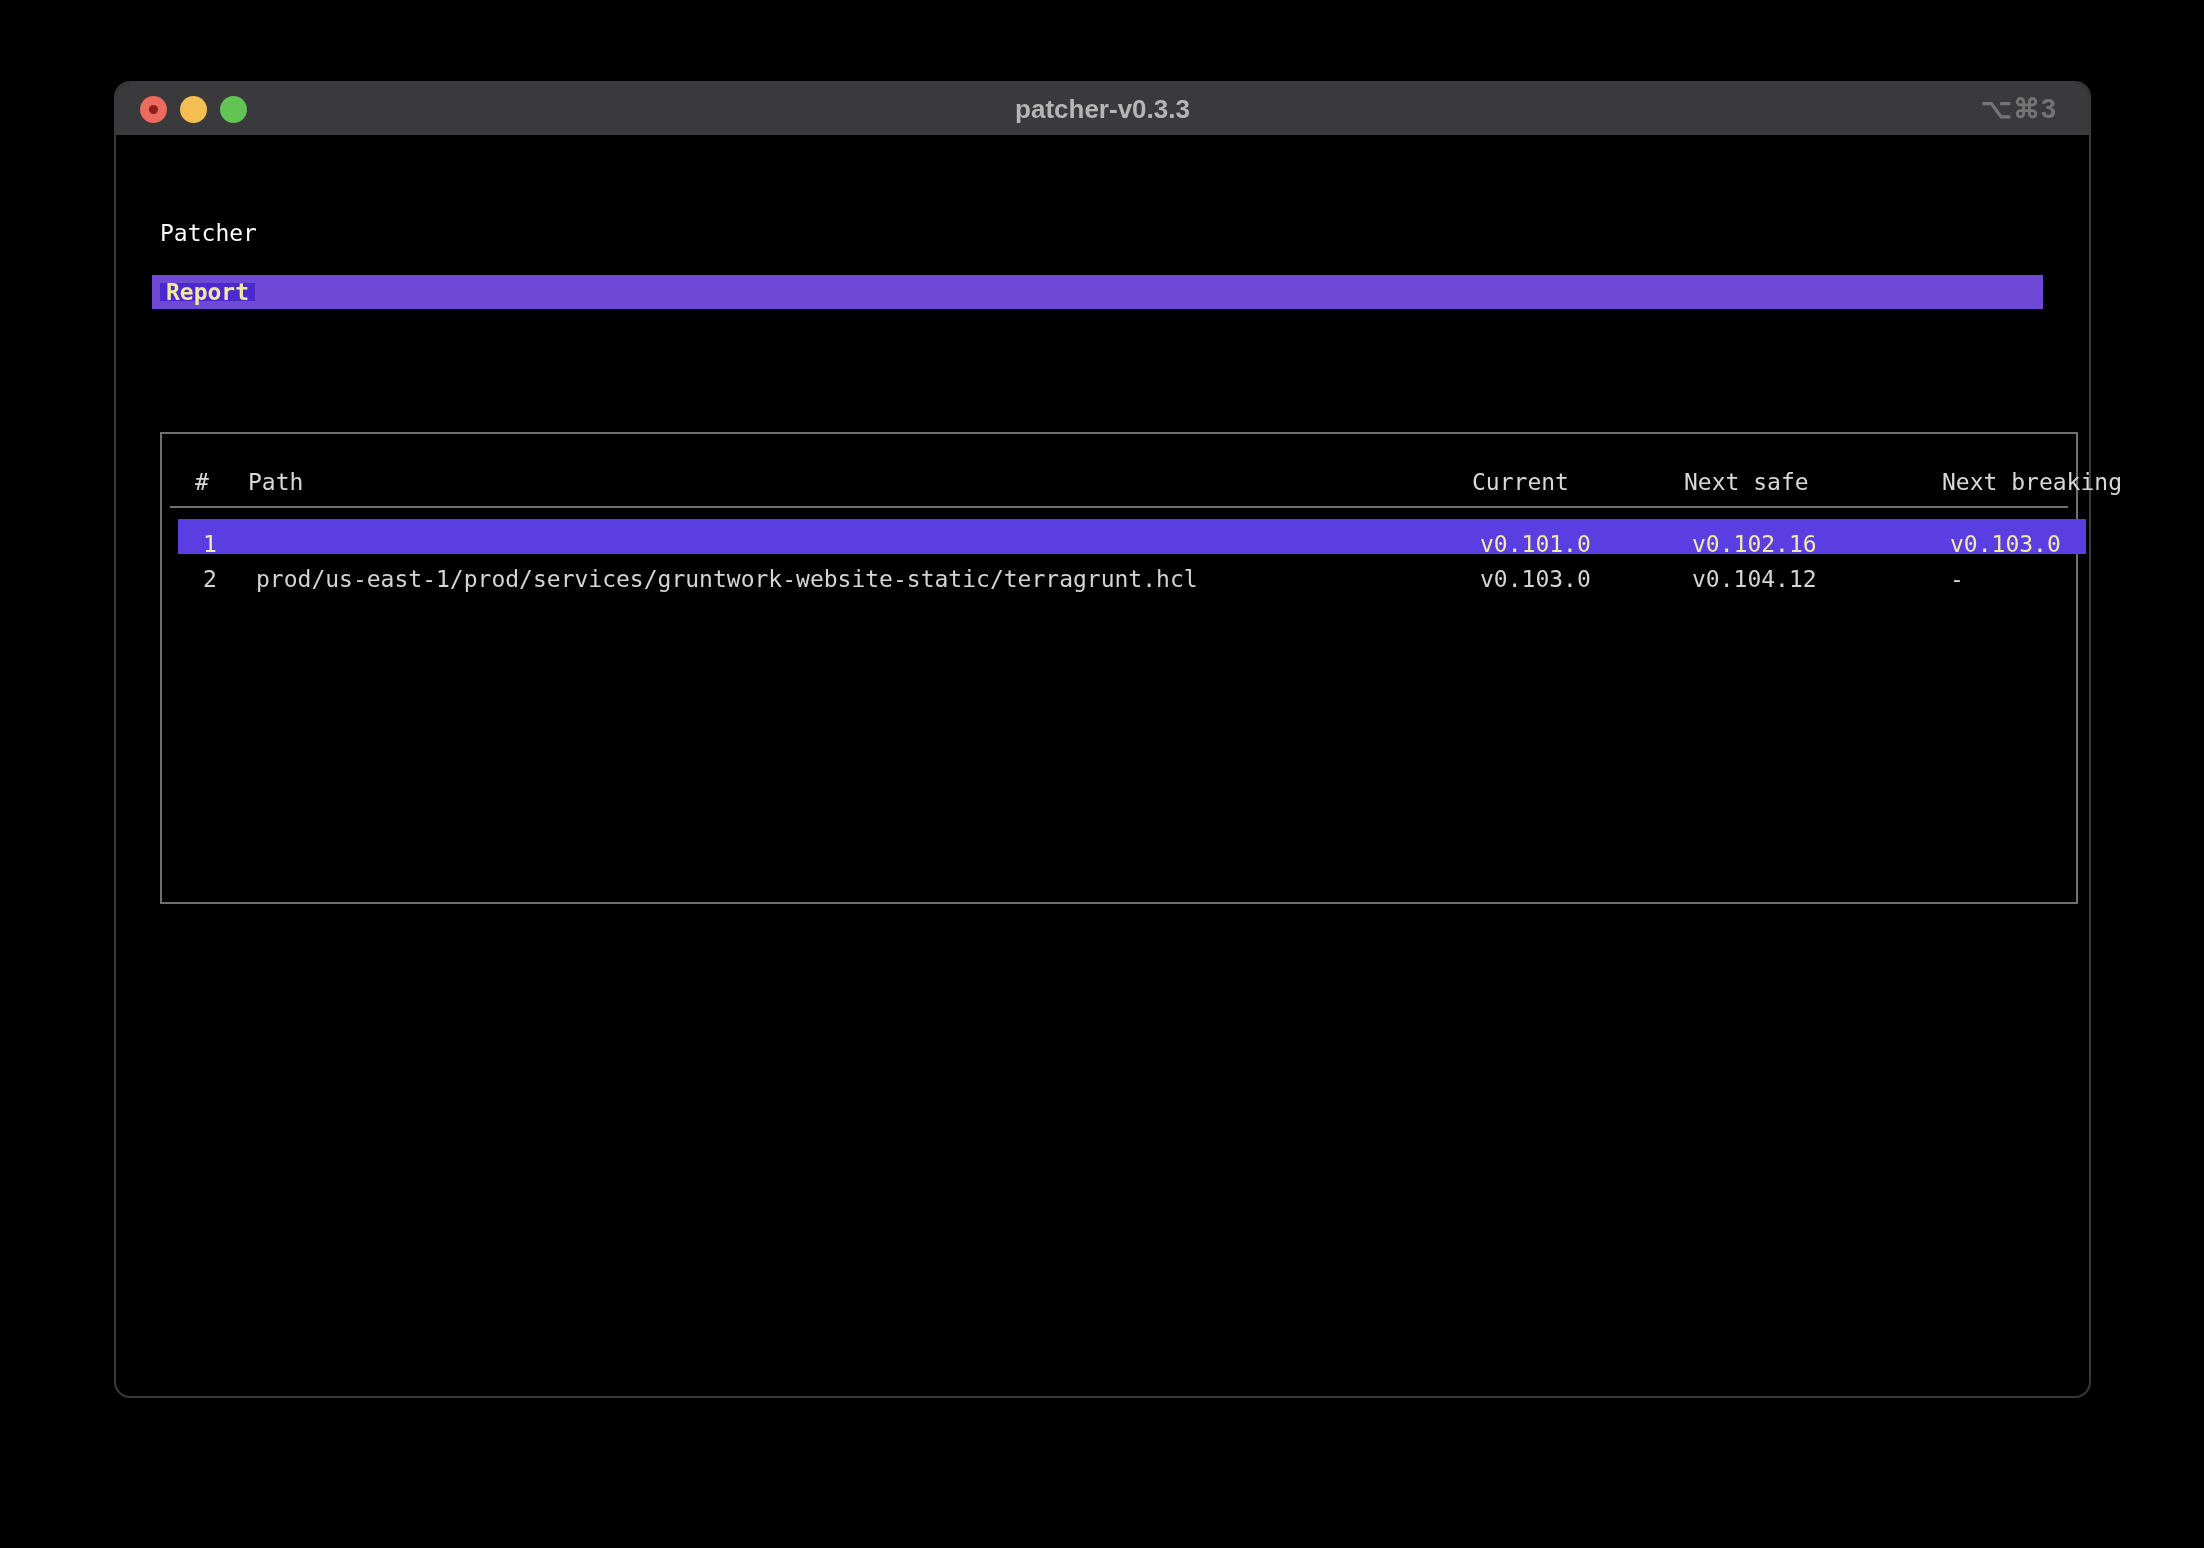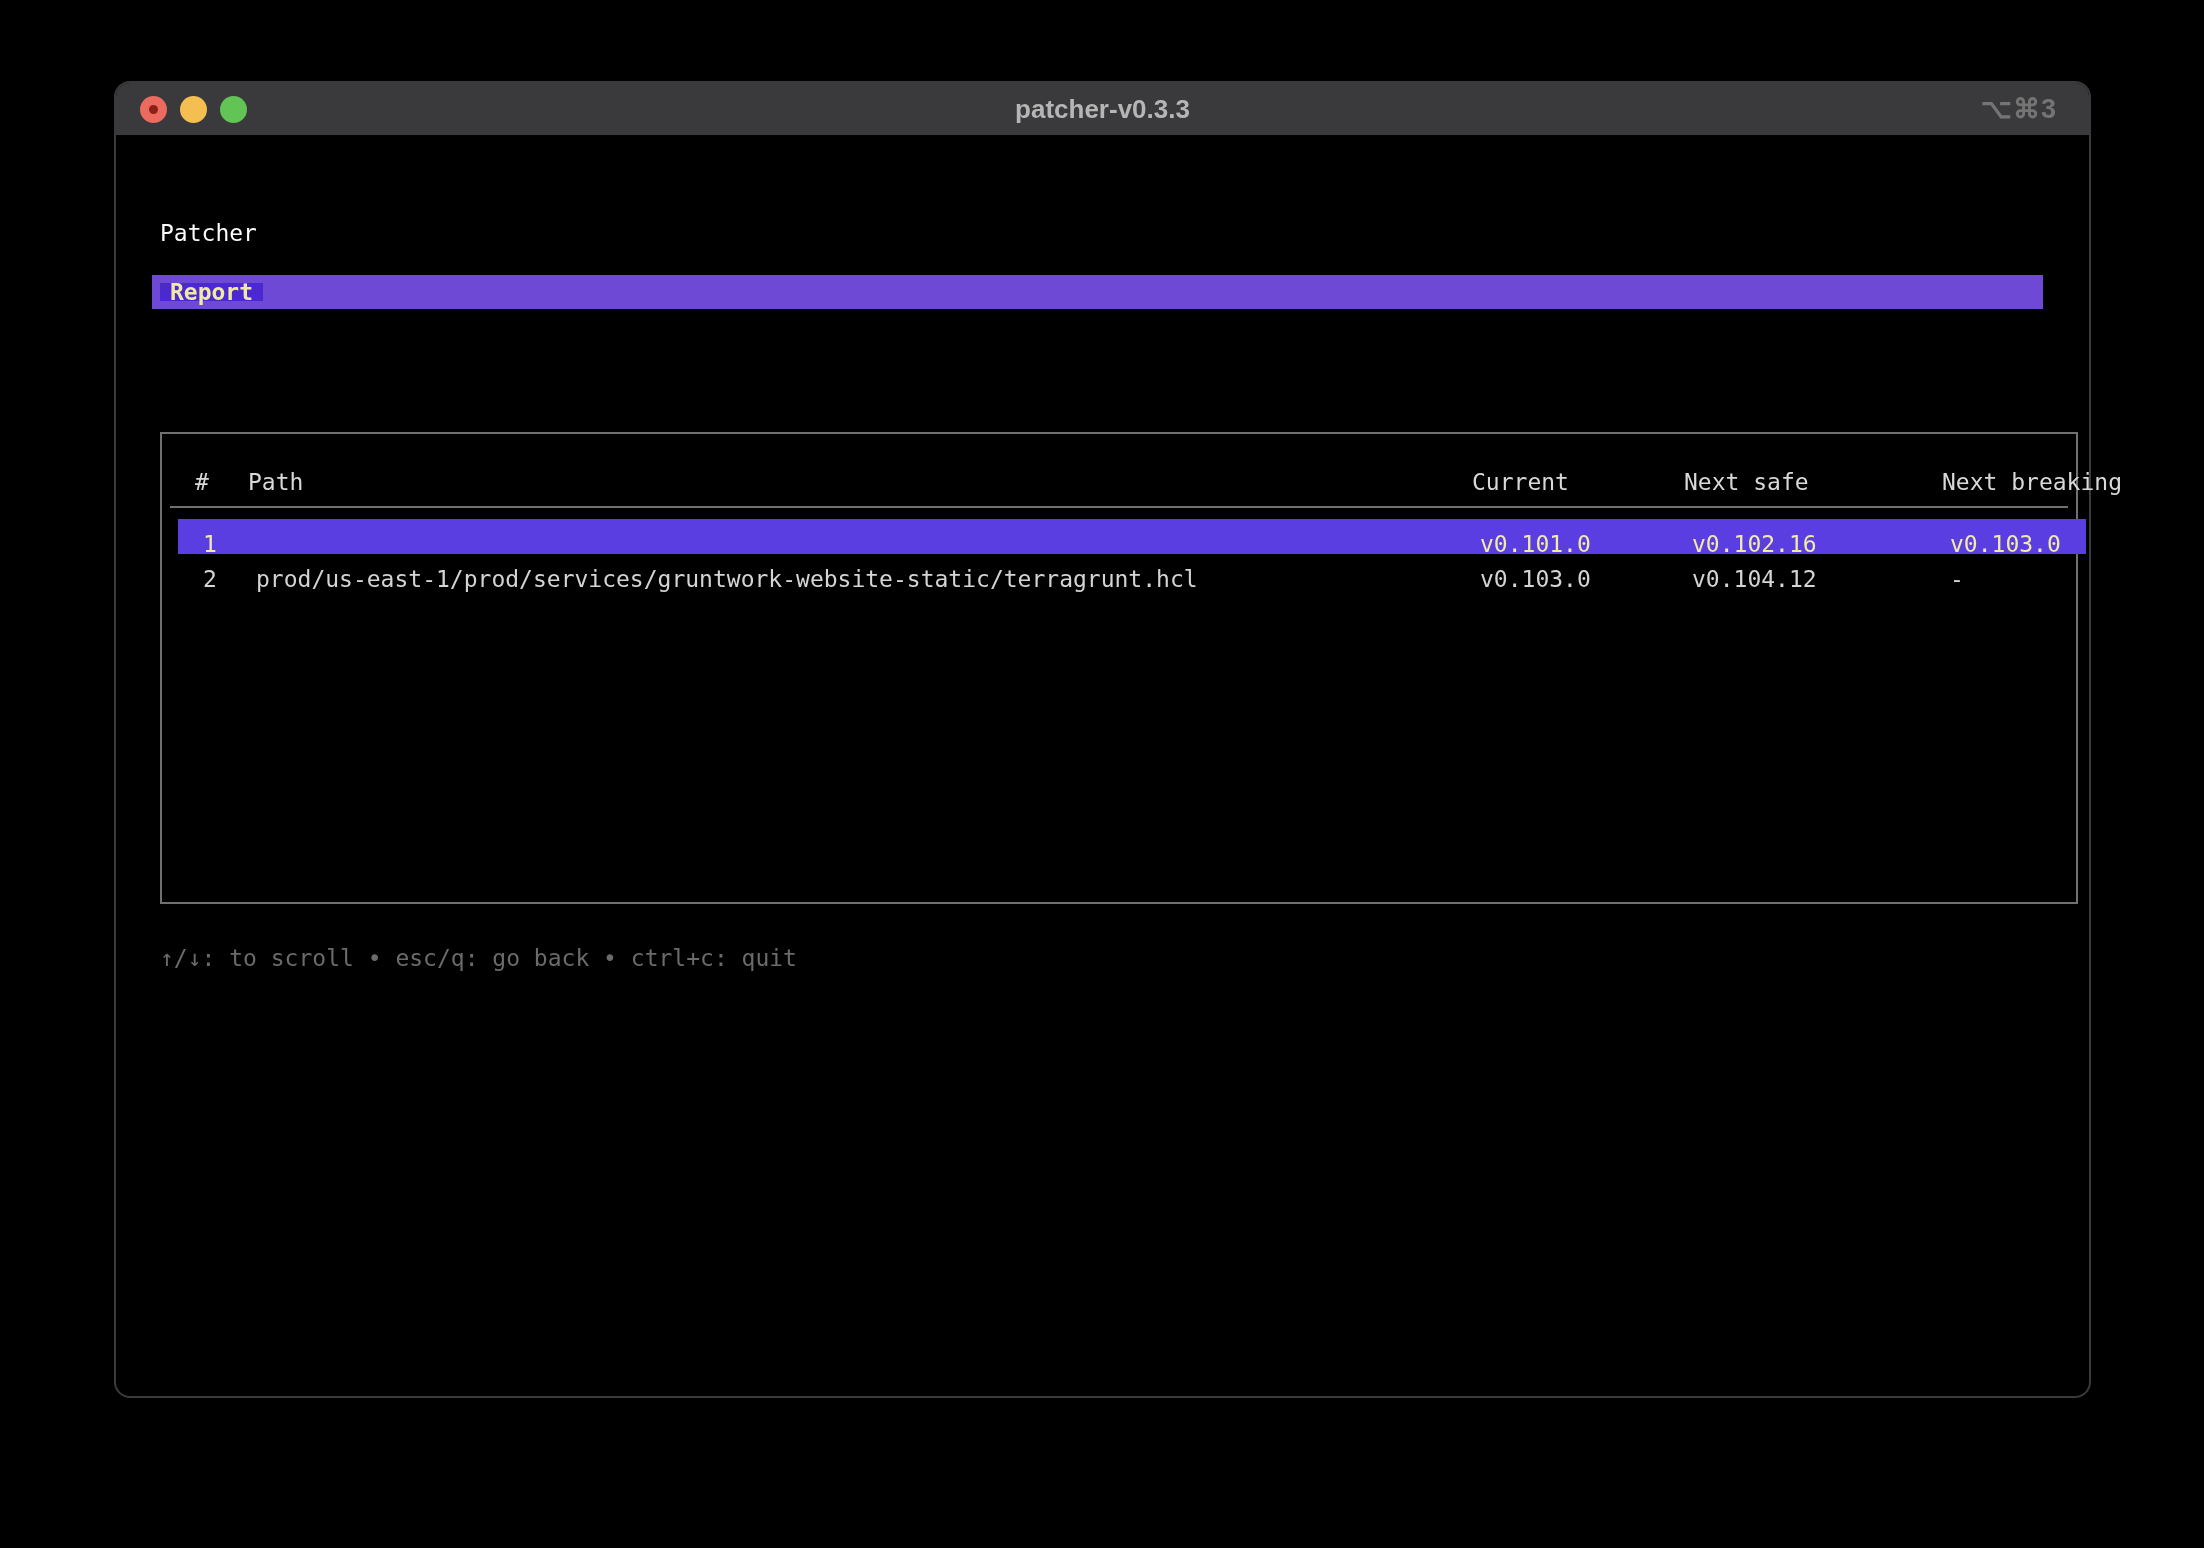--- a/index.html
+++ b/index.html
@@ -38,21 +38,21 @@
     position:absolute; left:0; top:52px; right:0; bottom:0;
     font-size:23px; line-height:34px; color:#d6d6d6;
   }
   .heading { position:absolute; left:36px; top:73px; font-weight:normal; color:#fafafa; }
 
   .tabbar {
     position:absolute; left:36px; top:140px; width:1891px; height:34px;
     background:#6e49d6; display:flex; align-items:stretch;
   }
   .tab {
-    width:103px; background:#4b28d0; color:#f0e9a2; font-weight:bold;
+    width:95px; background:#4b28d0; color:#f0e9a2; font-weight:bold;
     display:flex; align-items:center; justify-content:center;
   }
 
   .intro { position:absolute; left:36px; top:212px; color:#d6d6d6; }
 
   .table {
     position:absolute; left:44px; top:297px; width:1918px; height:472px;
     border:2px solid #707070;
   }
   .thead { position:relative; height:66px; border-bottom:2px solid #707070; }
@@ -115,16 +115,15 @@
           <span class="cell col-num">2</span>
           <span class="cell col-path">prod/us-east-1/prod/services/gruntwork-website-static/terragrunt.hcl</span>
           <span class="cell col-cur">v0.103.0</span>
           <span class="cell col-safe">v0.104.12</span>
           <span class="cell col-break">-</span>
         </div>
 
       </div>
     </div>
 
-    <div class="hints">↑/↓: to scroll • esc/q: go back • ctrl+c: quit</div>
 
   </div>
 </div>
 
 </body></html>

